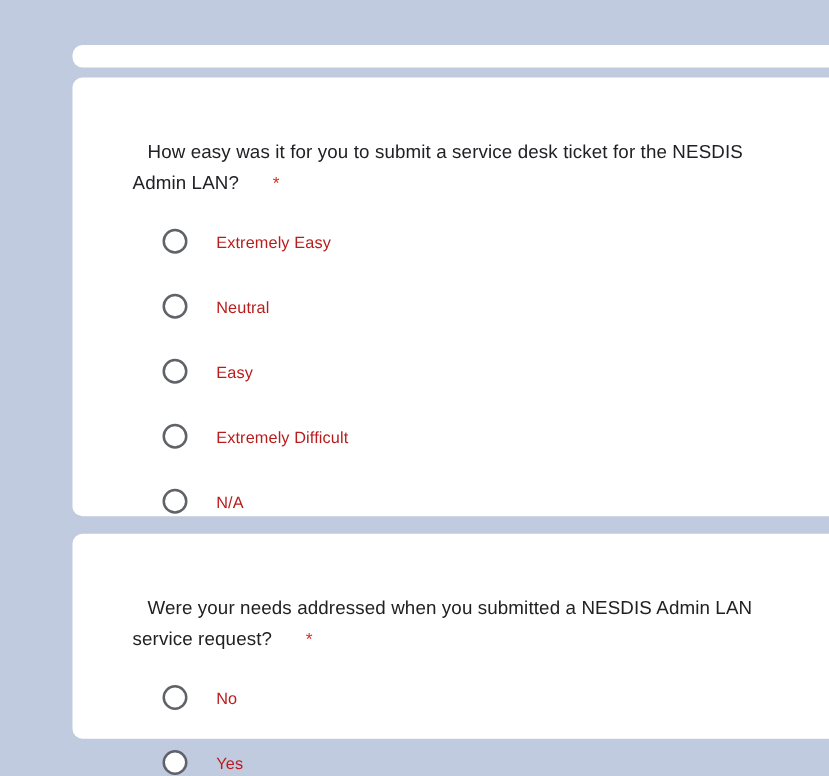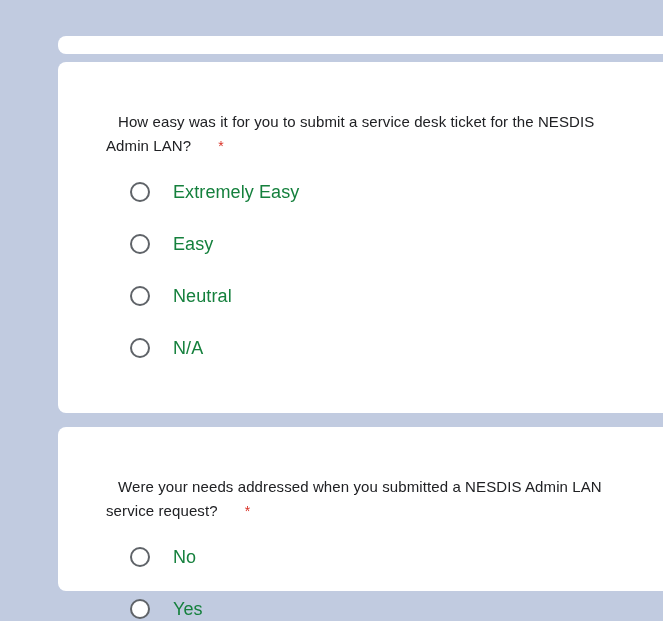--- a/index.html
+++ b/index.html
@@ -61,22 +61,22 @@
   .radio {
     width: 20px;
     height: 20px;
     border: 2px solid #5f6368;
     border-radius: 50%;
     background: #ffffff;
     flex: 0 0 auto;
   }
   .option-label {
     margin-left: 11px;
-    font-size: 18px;
-    color: #15803d;
+    font-size: 13px;
+    color: #b91c1c;
     letter-spacing: 0.1px;
   }
 </style>
 </head>
 <body>
 
 <div class="form-page">
 
   <div class="card partial"></div>
 
@@ -84,25 +84,29 @@
     <div class="card-inner">
       <div class="question-title"><span>How easy was it for you to submit a service desk ticket for the NESDIS Admin LAN?</span><span class="required-asterisk">*</span></div>
 
       <div class="options-list">
         <div class="option-row">
           <span class="radio"></span>
           <span class="option-label">Extremely Easy</span>
         </div>
         <div class="option-row">
           <span class="radio"></span>
+          <span class="option-label">Neutral</span>
+        </div>
+        <div class="option-row">
+          <span class="radio"></span>
           <span class="option-label">Easy</span>
         </div>
         <div class="option-row">
           <span class="radio"></span>
-          <span class="option-label">Neutral</span>
+          <span class="option-label">Extremely Difficult</span>
         </div>
         <div class="option-row">
           <span class="radio"></span>
           <span class="option-label">N/A</span>
         </div>
       </div>
     </div>
   </div>
 
   <div class="card q2">

